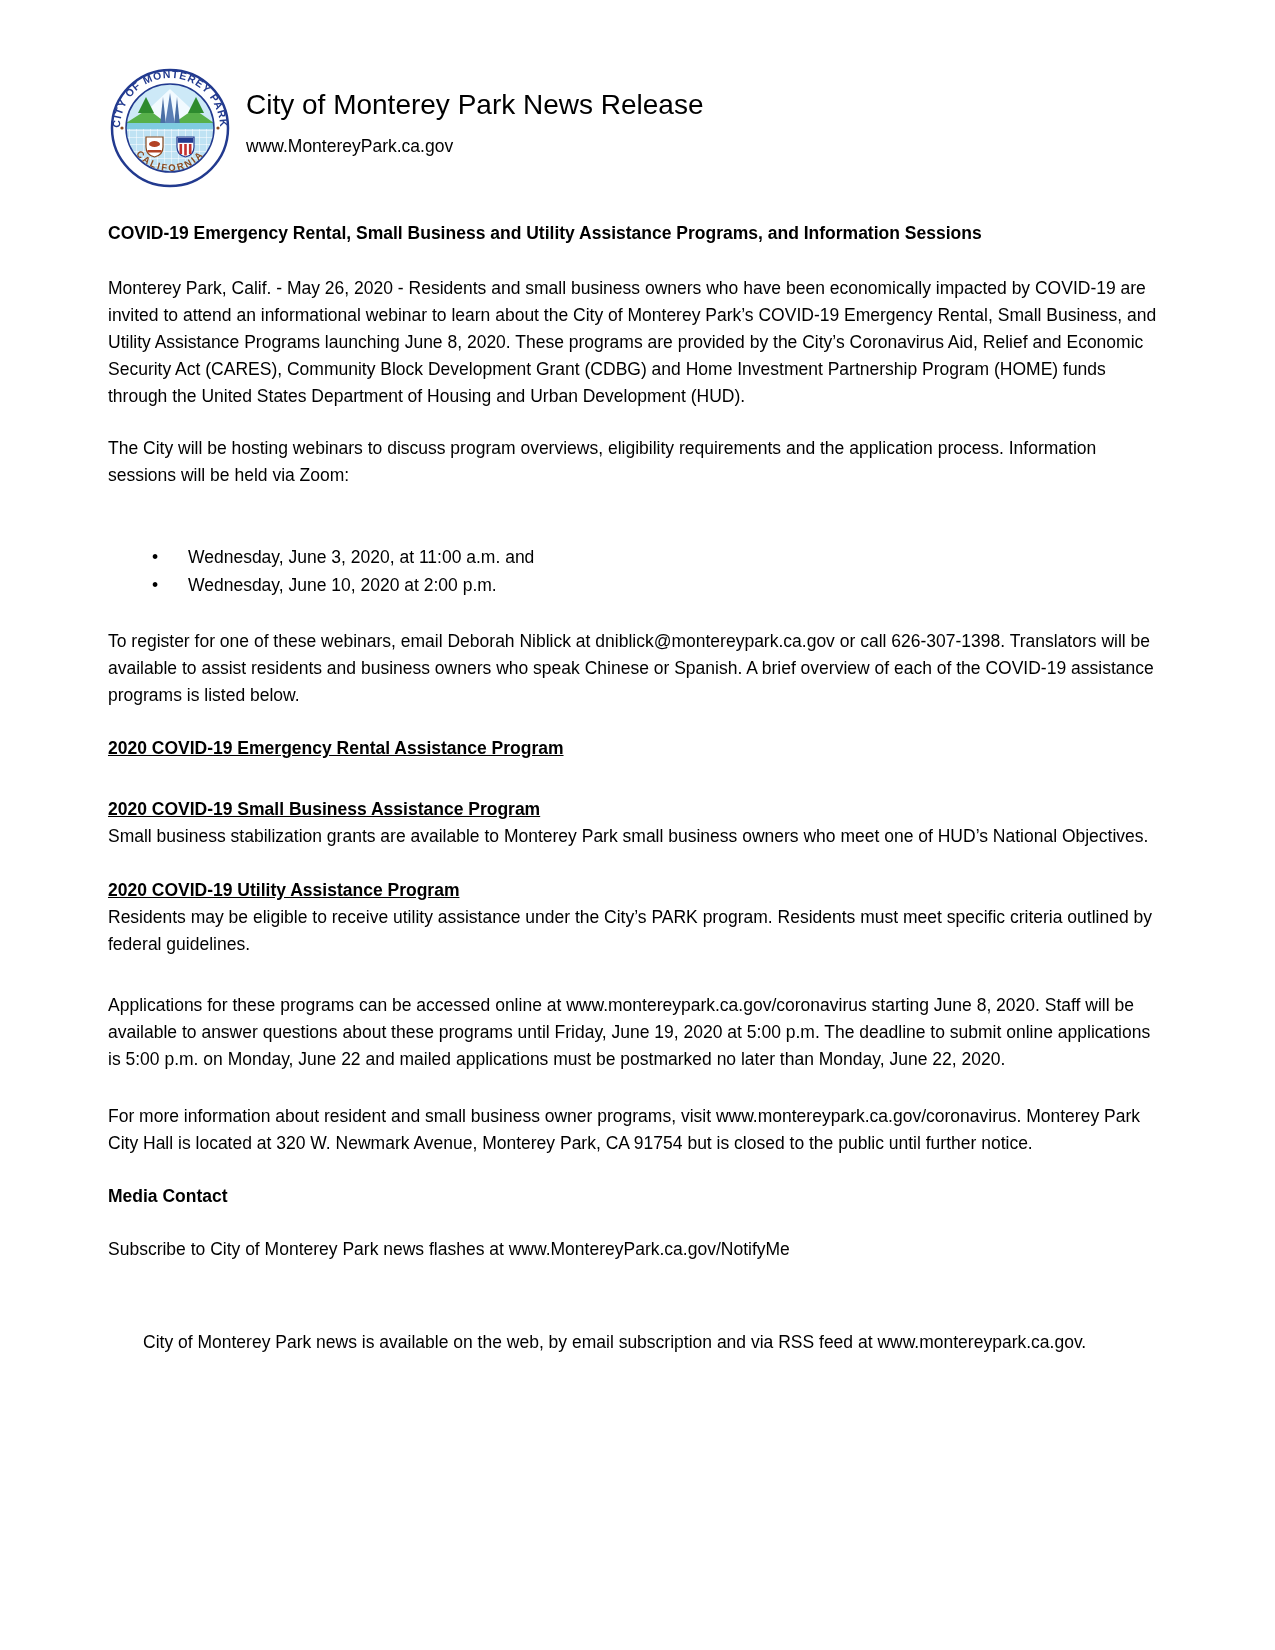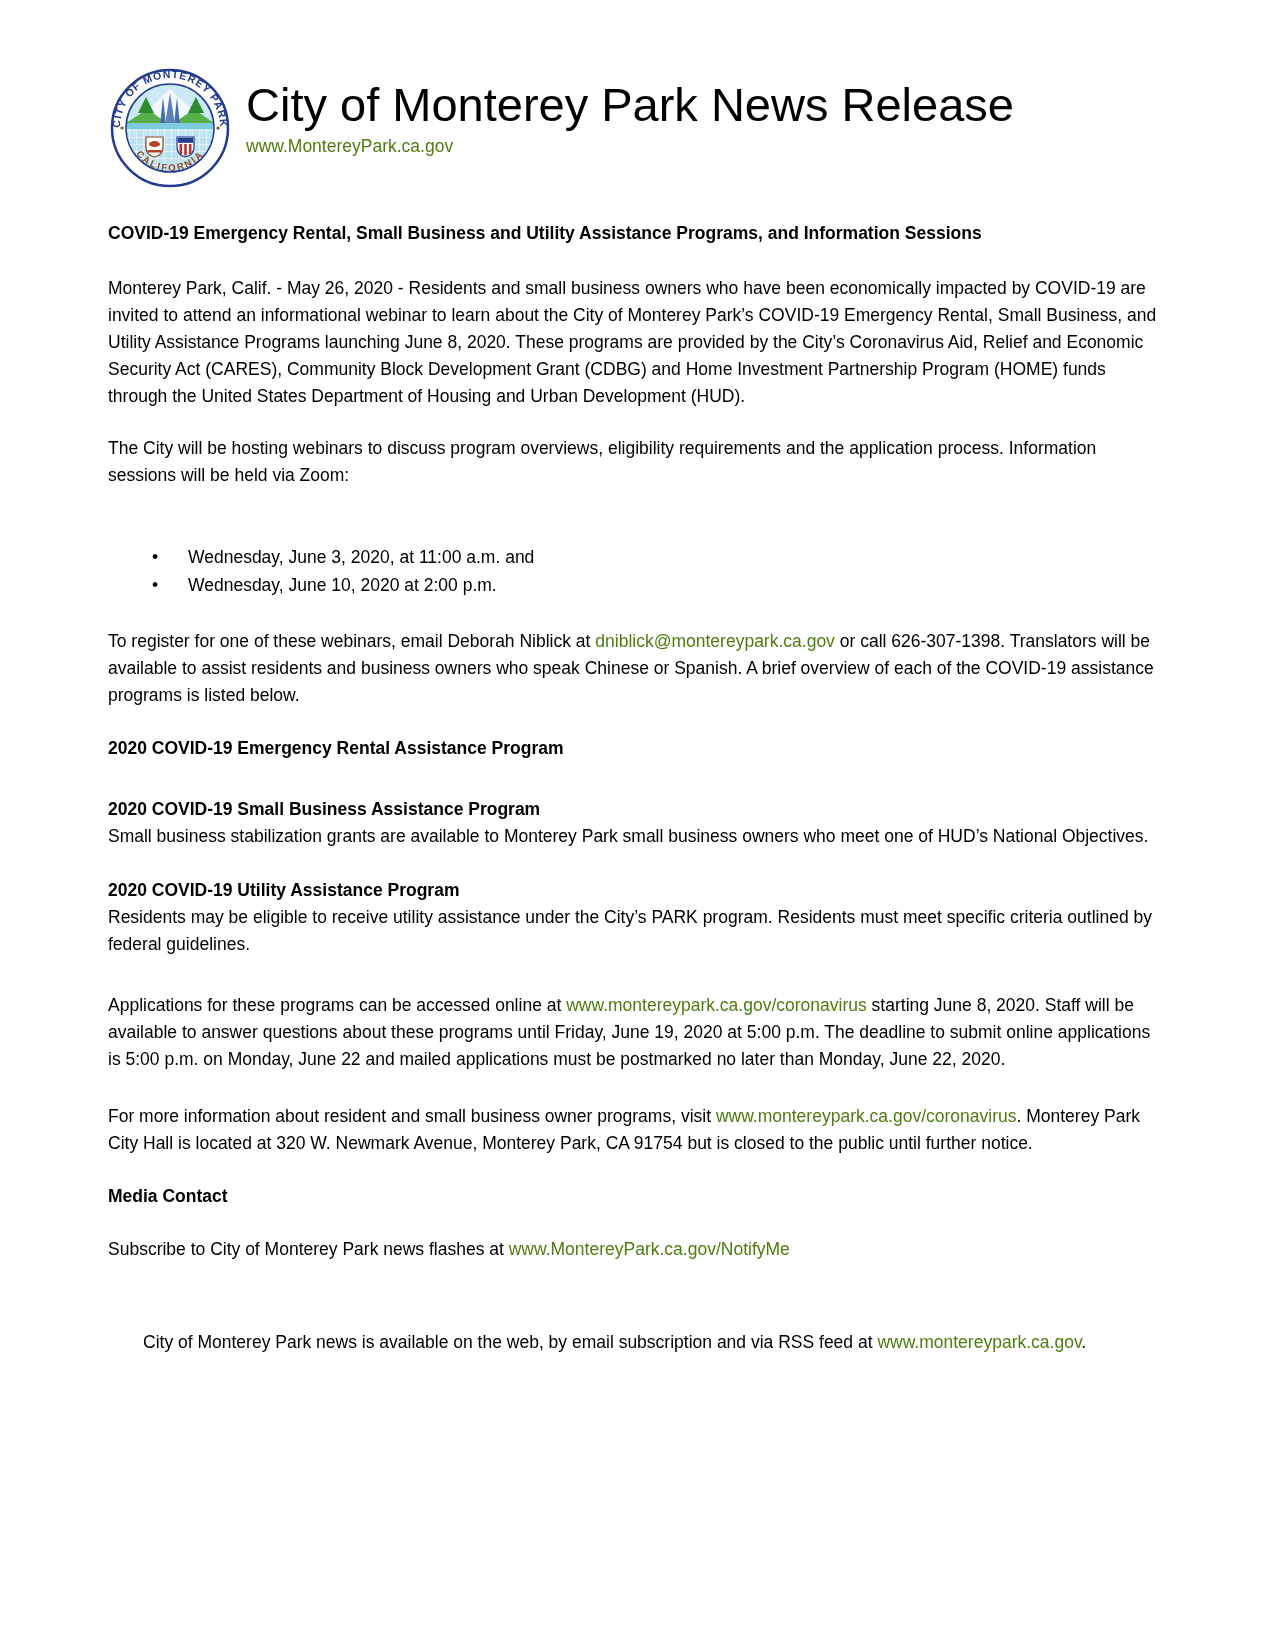--- a/index.html
+++ b/index.html
@@ -6,35 +6,35 @@
   .page {
     width:1275px; height:1650px; background:#ffffff; position:relative;
     box-sizing:border-box; padding:67px 110px 0 108px;
     font-family:"Liberation Sans", sans-serif;
     font-size:17.5px; line-height:27px; color:#000000;
     overflow:hidden;
   }
   .header { display:flex; align-items:flex-start; }
   .logo { width:124px; height:122px; flex:0 0 auto; }
   .header-text { margin-left:14px; padding-top:14px; }
-  .doc-title { font-size:47px; line-height:48px; font-weight:400; color:#000; white-space:nowrap; }
+  .doc-title { font-size:28px; line-height:48px; font-weight:400; color:#000; white-space:nowrap; }
   .header-site { margin-top:4px; font-size:17.5px; }
-  a.lnk, .lnk { color:#4d7c0f; text-decoration:none; cursor:pointer; }
+  a.lnk, .lnk { color:#000000; text-decoration:none; cursor:pointer; }
   .headline { font-weight:bold; margin:31px 0 0 0; }
   p { margin:0; }
   .para1 { margin-top:28px; }
   .para2 { margin-top:25px; }
   ul.sessions { margin:54px 0 12px 0; padding:0 0 0 80px; list-style:none; }
   ul.sessions li { position:relative; line-height:28px; }
   ul.sessions li::before { content:"\2022"; position:absolute; left:-36px; top:0; }
   .register { margin-top:29px; }
   .program-1 { margin-top:26px; }
   .program-2 { margin-top:34px; }
   .program-3 { margin-top:27px; }
-  .prog-heading { font-weight:bold; }
+  .prog-heading { font-weight:bold;text-decoration:underline; }
   .applications { margin-top:34px; }
   .more-info { margin-top:30px; }
   .media-heading { font-weight:bold; margin-top:26px; }
   .subscribe { margin-top:26px; }
   .footer-note { margin:66px 0 0 35px; }
 </style>
 </head>
 <body>
 
 <div class="page">

